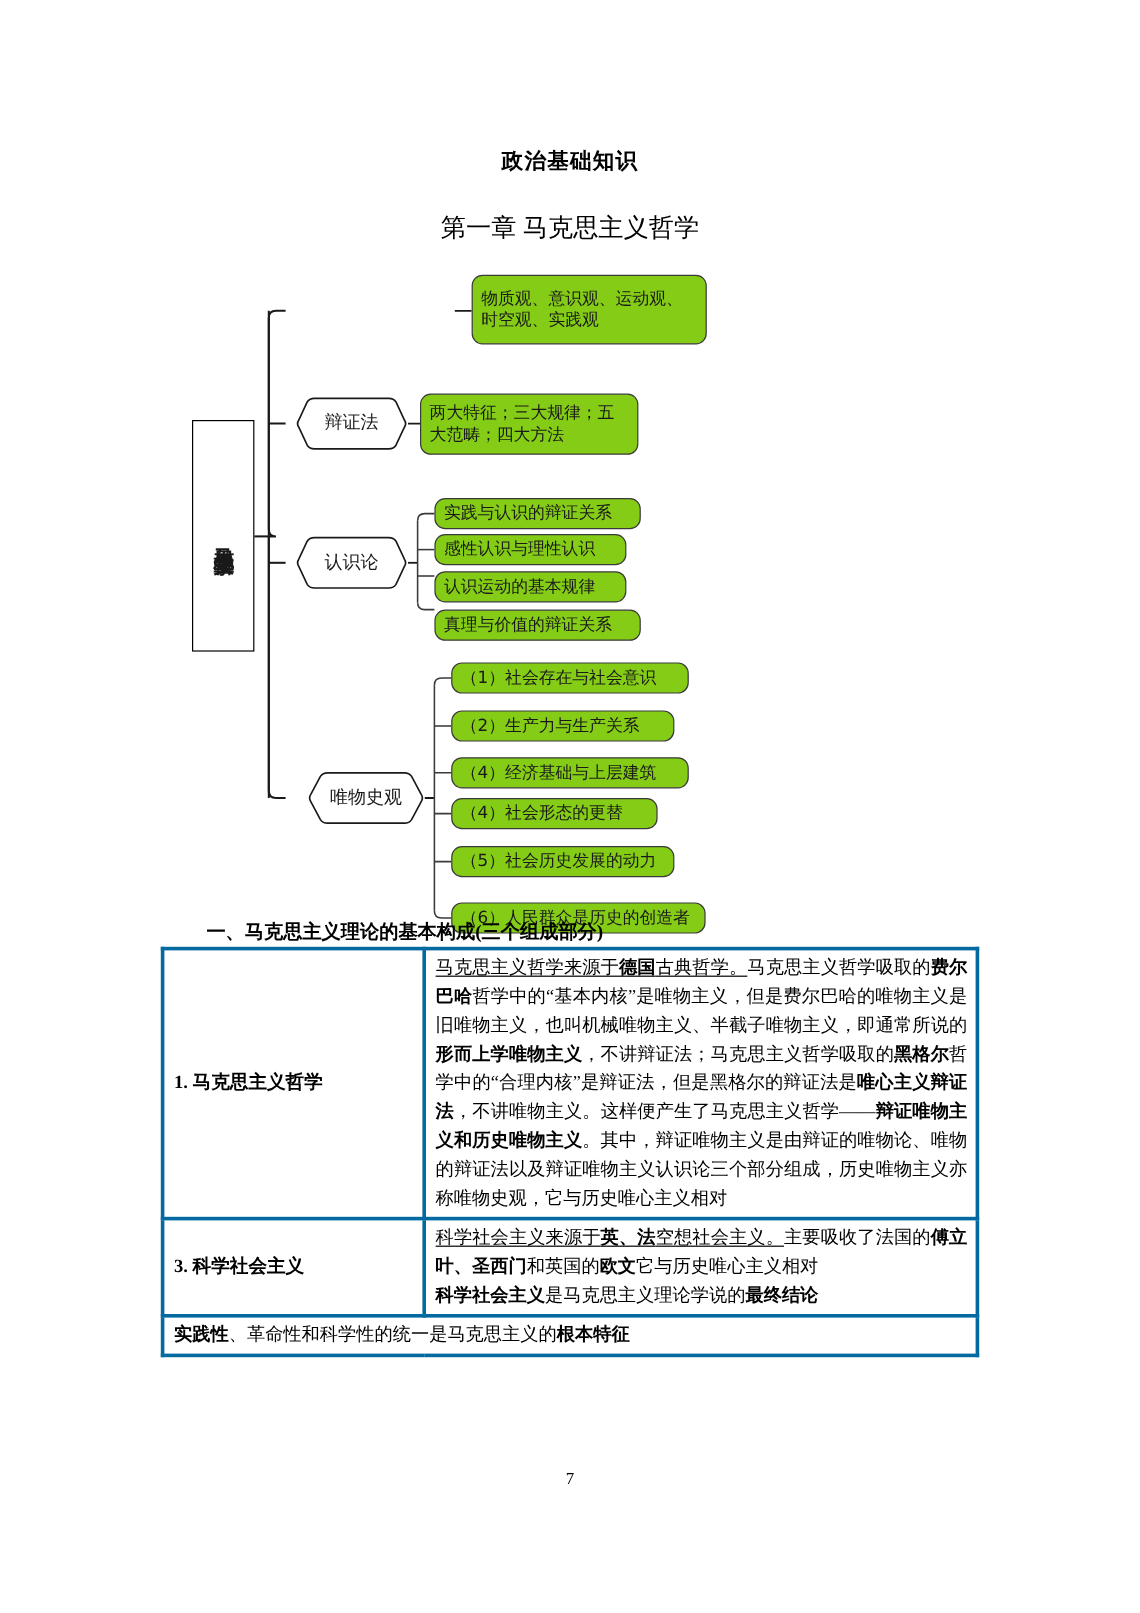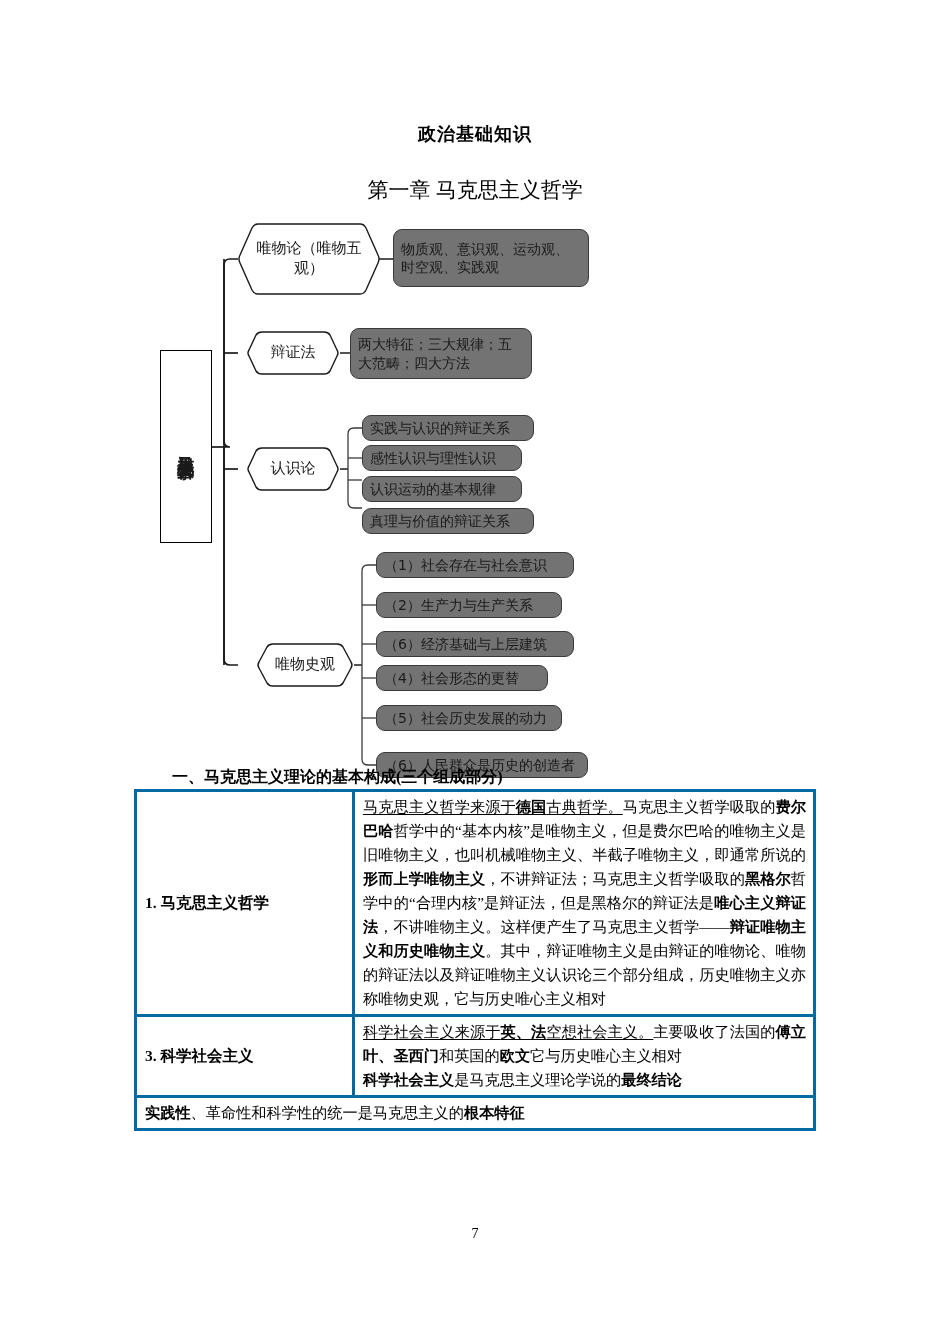--- a/index.html
+++ b/index.html
@@ -98,21 +98,21 @@
   .hex .hexlabel {
     position: relative;
     z-index: 1;
     padding: 0 16px;
   }
 
   
   .leaf {
     border: 1.3px solid #3a3a3a;
     border-radius: 9px;
-    background: #737373;
+    background: #84cc16;
     font-size: 14px;
     line-height: 1.3;
     padding: 3px 6px 3px 7px;
     align-items: center;
   }
   .leaf.two-line { line-height: 1.32; }
 
   
   .section-heading {
     position: absolute;
@@ -228,26 +228,20 @@
         <path d="M222,432 L236,432"></path>
         <path d="M222,466 L236,466"></path>
         <path d="M222,506 L236,506"></path>
       </g>
     </svg>
 
     <div class="node root-node">
       <span class="vtext">马克思主义哲学</span>
     </div>
 
-    <div class="node hex" style="left:98px; top:8px; width:142px; height:78px;">
-      <svg class="hexbg" viewBox="0 0 142 78" preserveAspectRatio="none">
-        <path d="M20,4 L122,4 Q126,4 128,8 L140,35 Q142,39 140,43 L128,70 Q126,74 122,74 L20,74 Q16,74 14,70 L2,43 Q0,39 2,35 L14,8 Q16,4 20,4 Z" fill="#ffffff" stroke="#1a1a1a" stroke-width="1.4"></path>
-      </svg>
-      <span class="hexlabel">唯物论（唯物五观）</span>
-    </div>
     <div class="node leaf two-line" style="left:253px; top:17px; width:196px; height:58px;">
       <span>物质观、意识观、运动观、时空观、实践观</span>
     </div>
 
     <div class="node hex" style="left:106px; top:117px; width:94px; height:48px;">
       <svg class="hexbg" viewBox="0 0 94 48" preserveAspectRatio="none">
         <path d="M16,3 L78,3 Q82,3 84,6 L91,21 Q93,24 91,27 L84,42 Q82,45 78,45 L16,45 Q12,45 10,42 L3,27 Q1,24 3,21 L10,6 Q12,3 16,3 Z" fill="#ffffff" stroke="#1a1a1a" stroke-width="1.4"></path>
       </svg>
       <span class="hexlabel" style="padding:0 8px;">辩证法</span>
     </div>
@@ -280,21 +274,21 @@
       </svg>
       <span class="hexlabel" style="padding:0 8px;">唯物史观</span>
     </div>
     <div class="node leaf" style="left:236px; top:340px; width:198px; height:26px;">
       <span>（1）社会存在与社会意识</span>
     </div>
     <div class="node leaf" style="left:236px; top:380px; width:186px; height:26px;">
       <span>（2）生产力与生产关系</span>
     </div>
     <div class="node leaf" style="left:236px; top:419px; width:198px; height:26px;">
-      <span>（6）经济基础与上层建筑</span>
+      <span>（4）经济基础与上层建筑</span>
     </div>
     <div class="node leaf" style="left:236px; top:453px; width:172px; height:26px;">
       <span>（4）社会形态的更替</span>
     </div>
     <div class="node leaf" style="left:236px; top:493px; width:186px; height:26px;">
       <span>（5）社会历史发展的动力</span>
     </div>
     <div class="node leaf" style="left:236px; top:540px; width:212px; height:26px;">
       <span>（6）人民群众是历史的创造者</span>
     </div>

